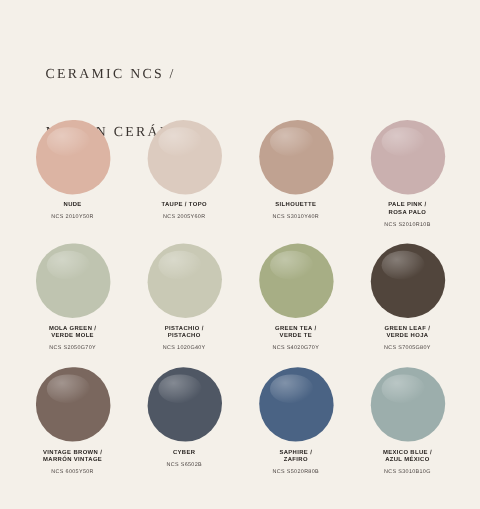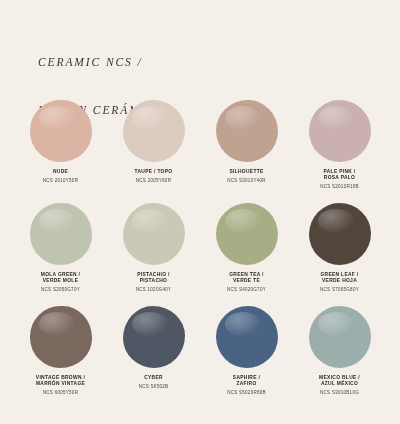--- a/index.html
+++ b/index.html
@@ -21,21 +21,20 @@
   #page-title {
     position: absolute;
     left: 38px;
     top: 22px;
     font-family: "Liberation Serif", serif;
     font-size: 11.5px;
     line-height: 16px;
     letter-spacing: 1.9px;
     color: #3a3430;
     white-space: pre;
-    font-style: italic;
   }
   #page-title .title-line { display: block; }
 
   
   #swatch-grid {
     position: absolute;
     left: 14px;
     top: 100px;
     width: 372px;
     display: grid;

